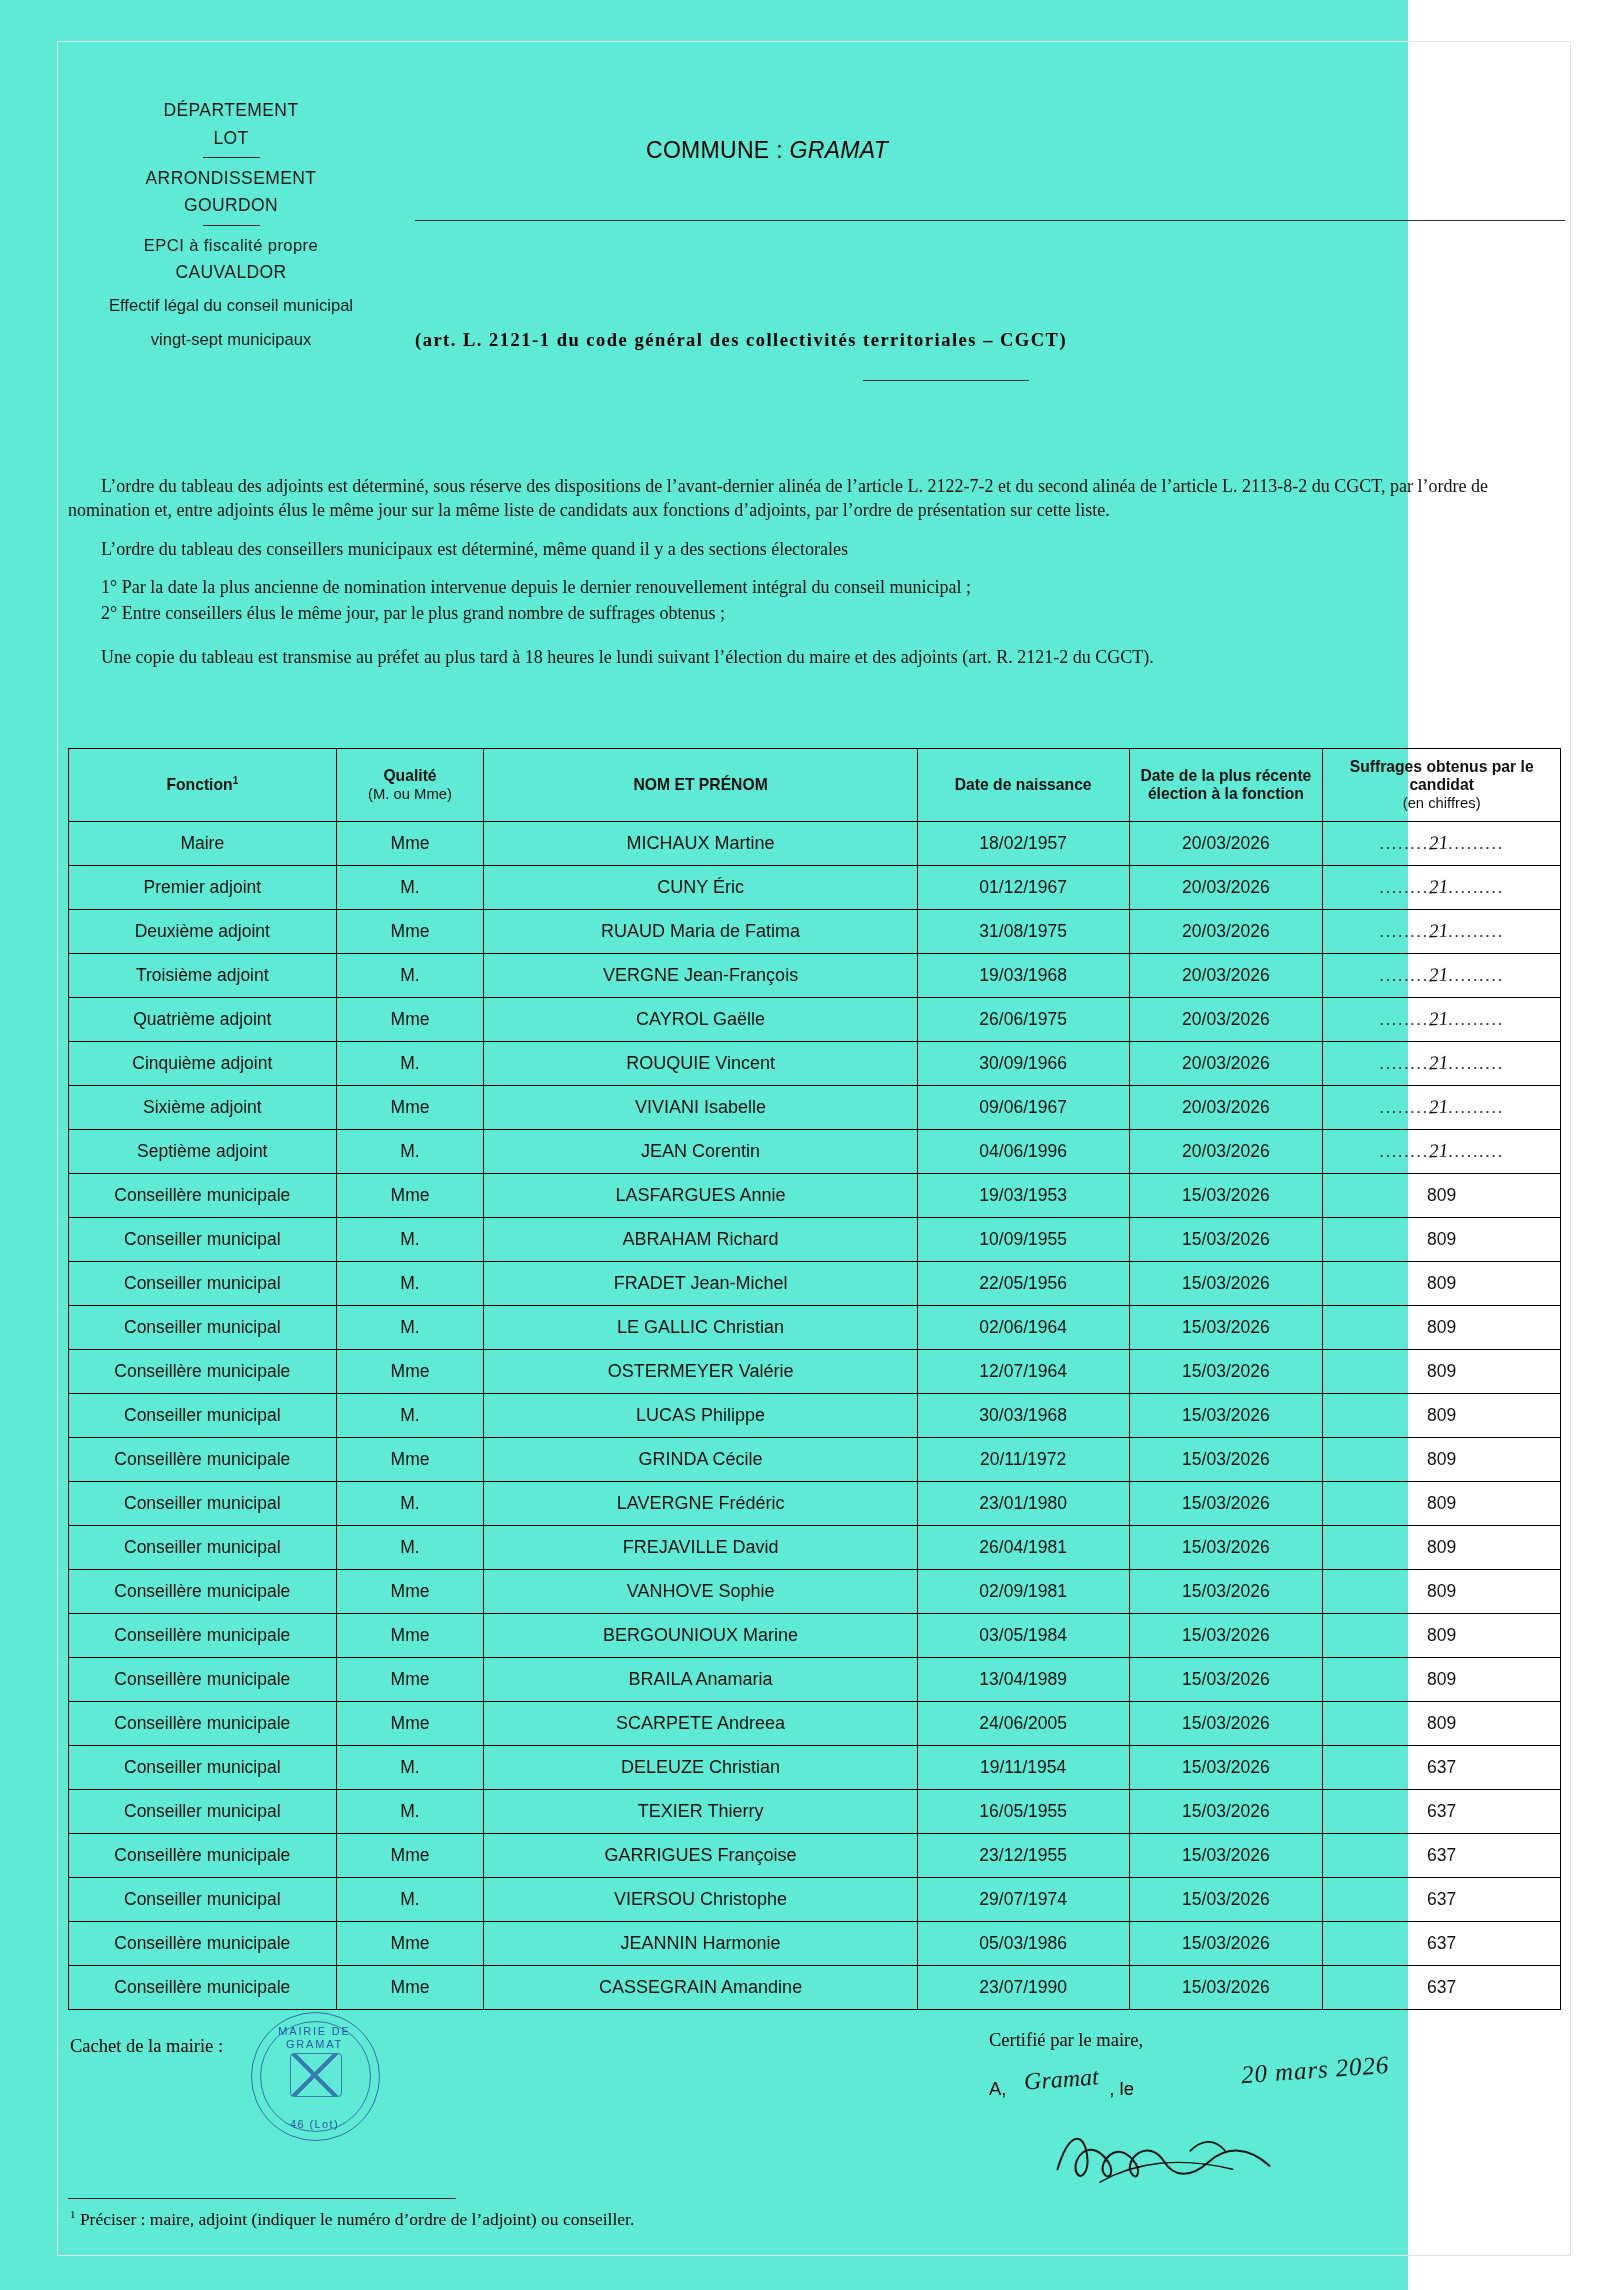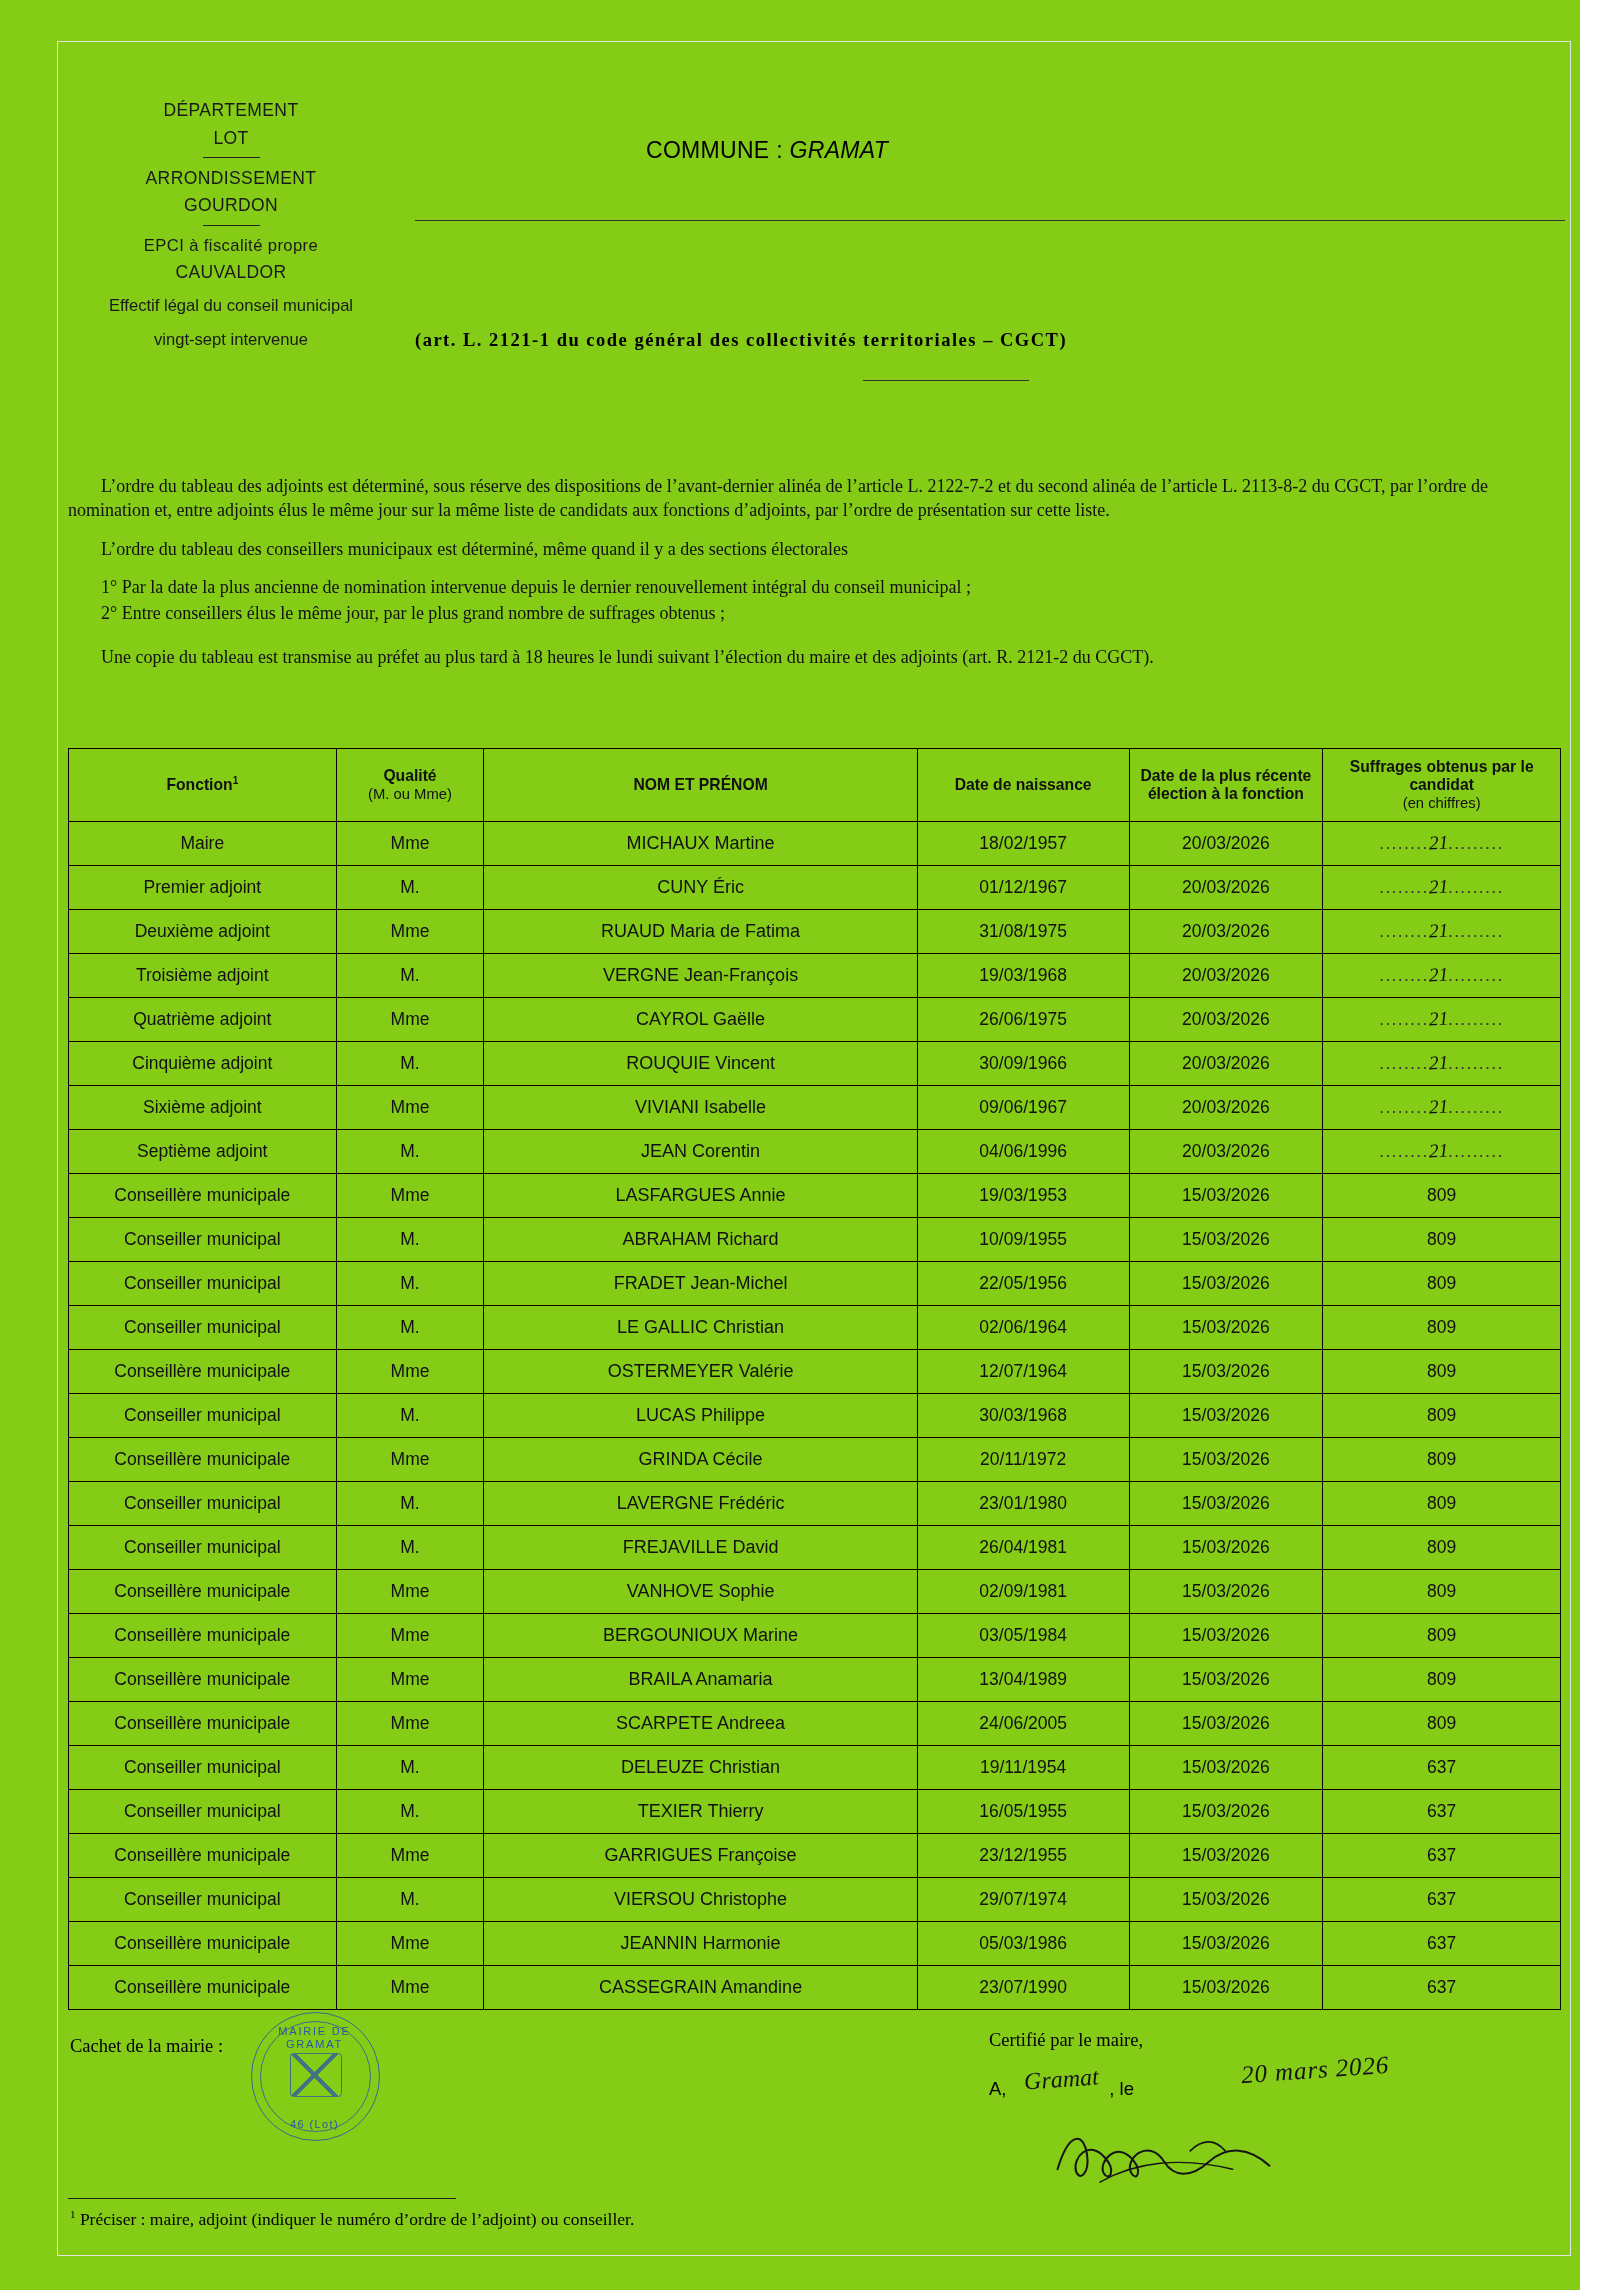--- a/index.html
+++ b/index.html
@@ -11,23 +11,23 @@
     width: 1620px;
     height: 2291px;
     position: relative;
     font-family: "Liberation Sans", sans-serif;
     color: #000;
     overflow: hidden;
   }
   .page {
     position: absolute;
     left: 0; top: 0;
-    width: 1580px;
+    width: 1408px;
     height: 2291px;
-    background: #84cc16;
+    background: #5eead4;
   }
   
   .scan-frame {
     position: absolute;
     left: 57px; top: 41px;
     width: 1514px; height: 2215px;
     border: 0.9px solid #e3e3e3;
     box-sizing: border-box;
   }
 
@@ -316,21 +316,21 @@
   <div class="hdr-left">
     <div class="line">DÉPARTEMENT</div>
     <div class="line">LOT</div>
     <div class="rule"></div>
     <div class="line">ARRONDISSEMENT</div>
     <div class="line">GOURDON</div>
     <div class="rule"></div>
     <div class="line small">EPCI à fiscalité propre</div>
     <div class="line">CAUVALDOR</div>
     <div class="effectif">Effectif légal du conseil municipal</div>
-    <div class="effectif">vingt-sept intervenue</div>
+    <div class="effectif">vingt-sept municipaux</div>
   </div>
 
   <div class="commune">
     <span>COMMUNE :</span>
     <span class="ital">GRAMAT</span>
   </div>
   <div class="hdr-hrule"></div>
   <div class="subtitle">(art. L. 2121-1 du code général des  collectivités territoriales – CGCT)</div>
   <div class="subtitle-rule"></div>
 

